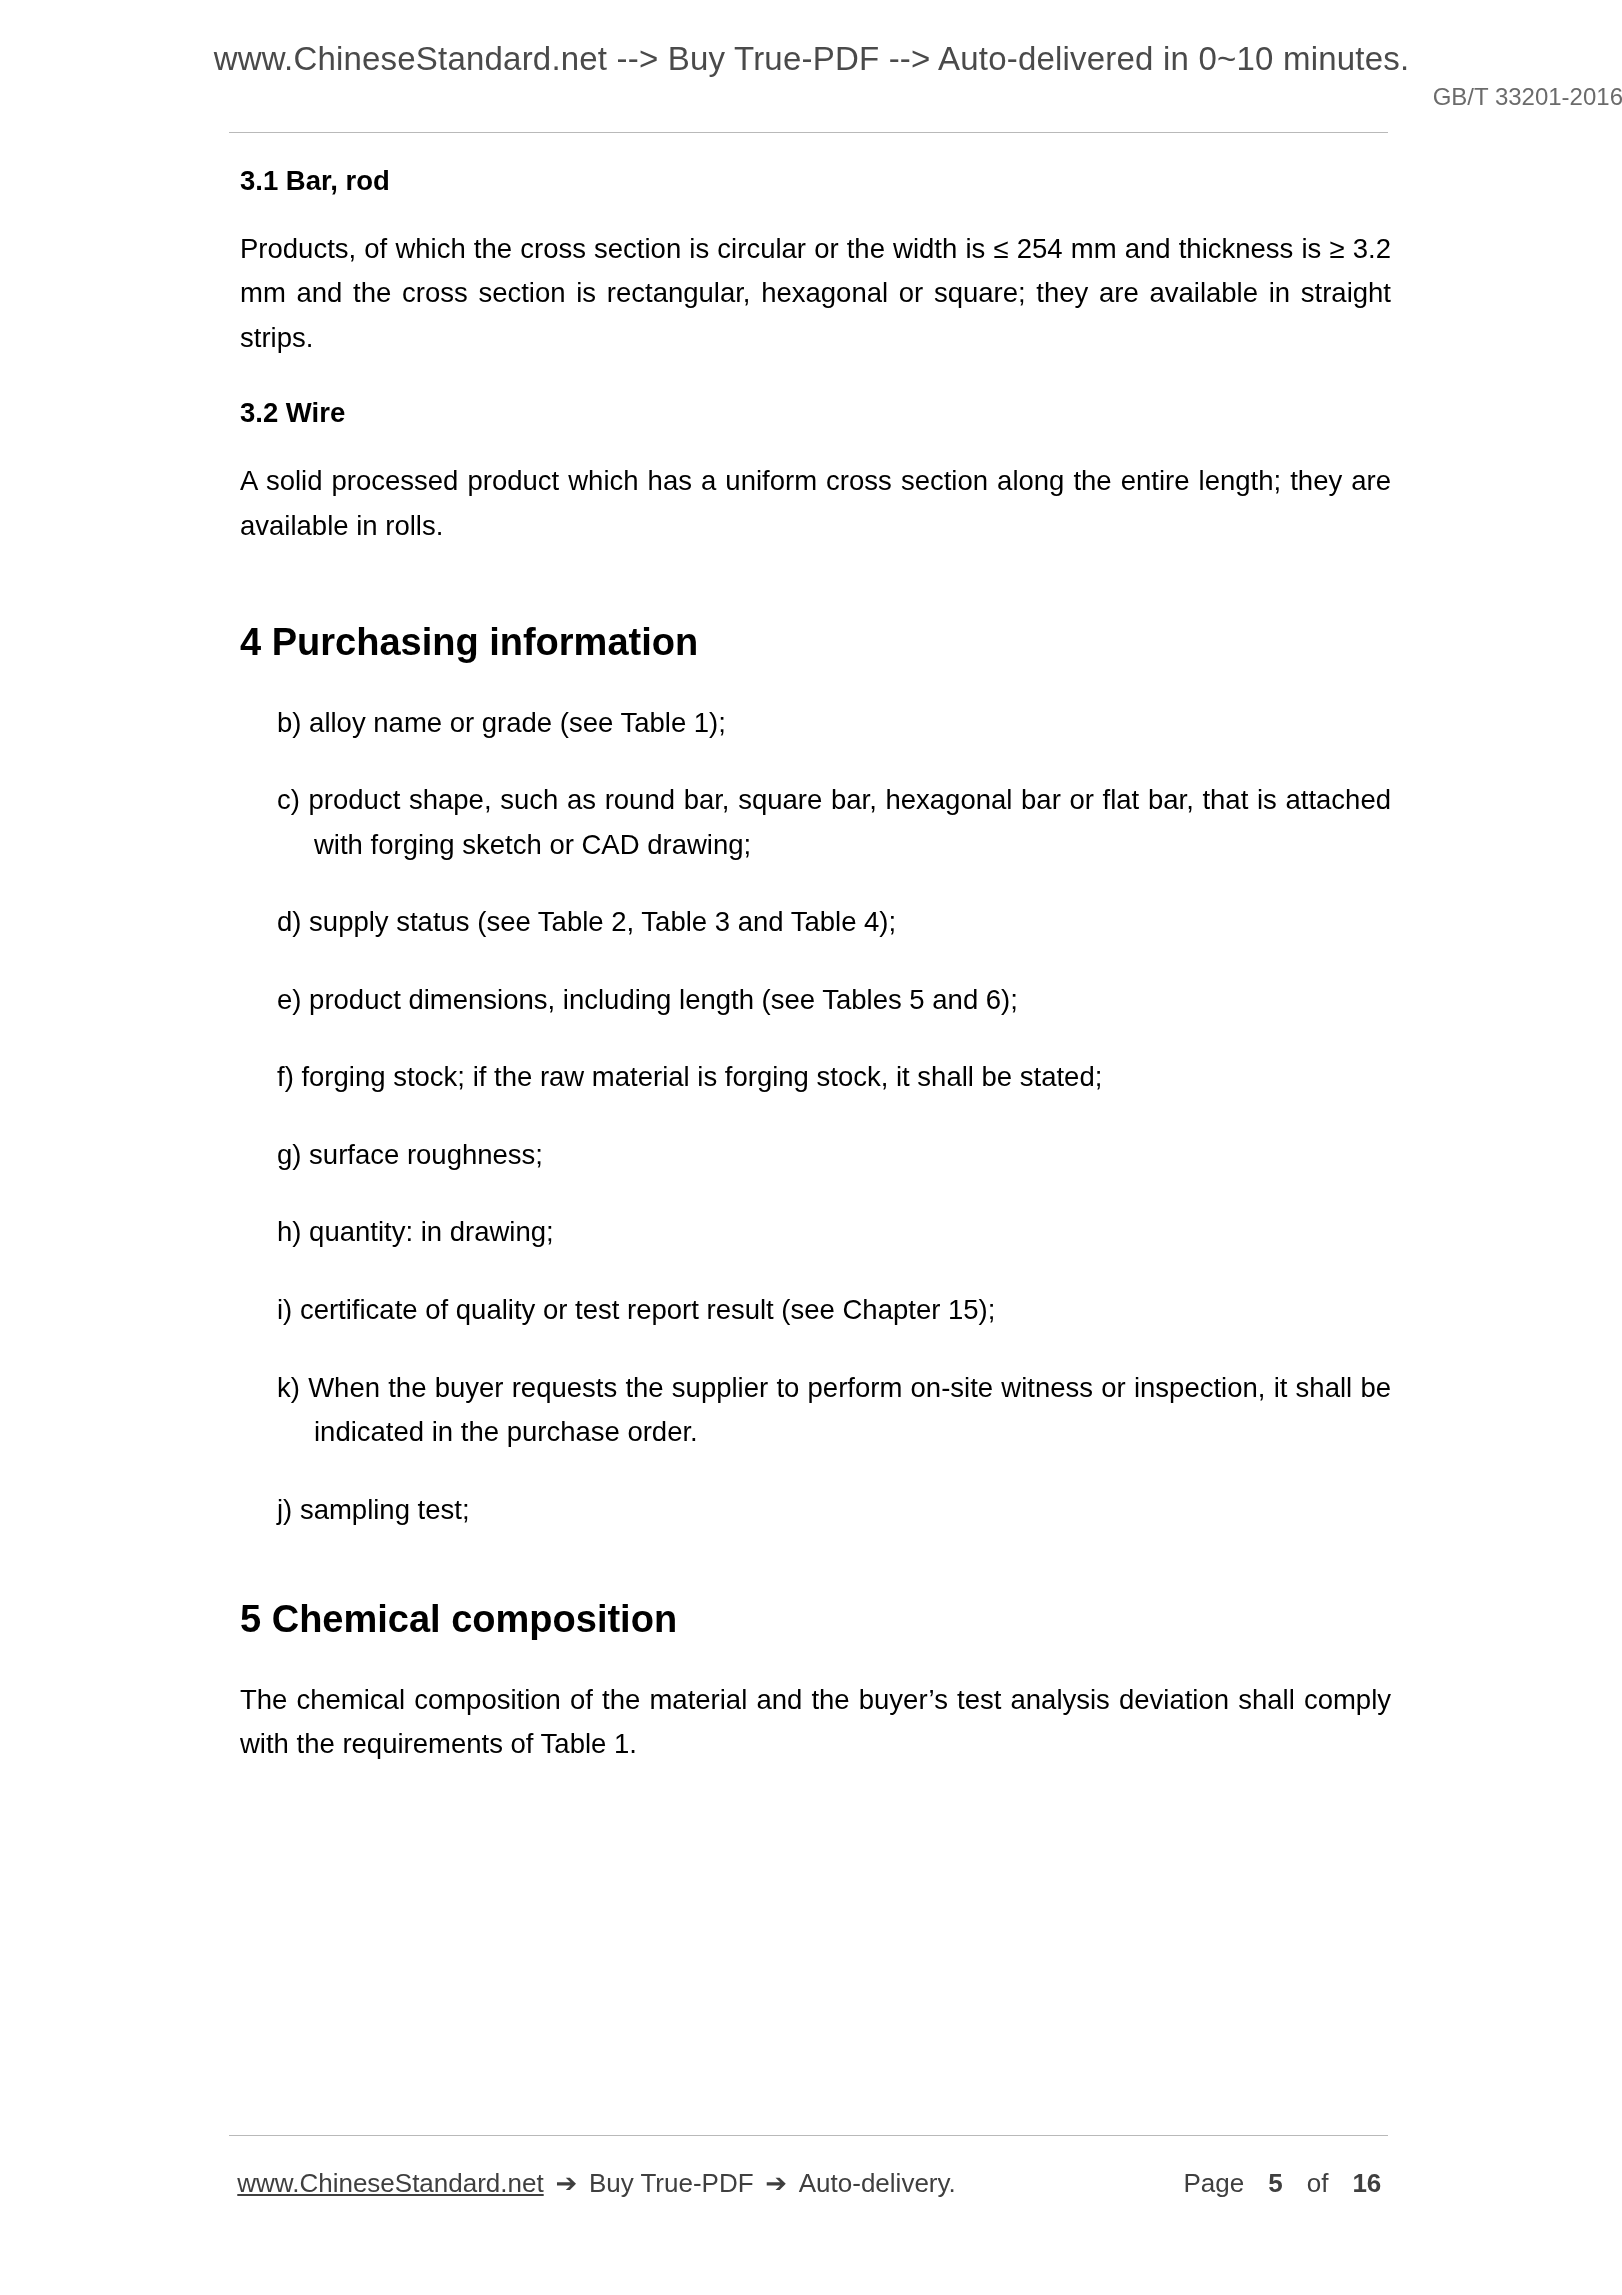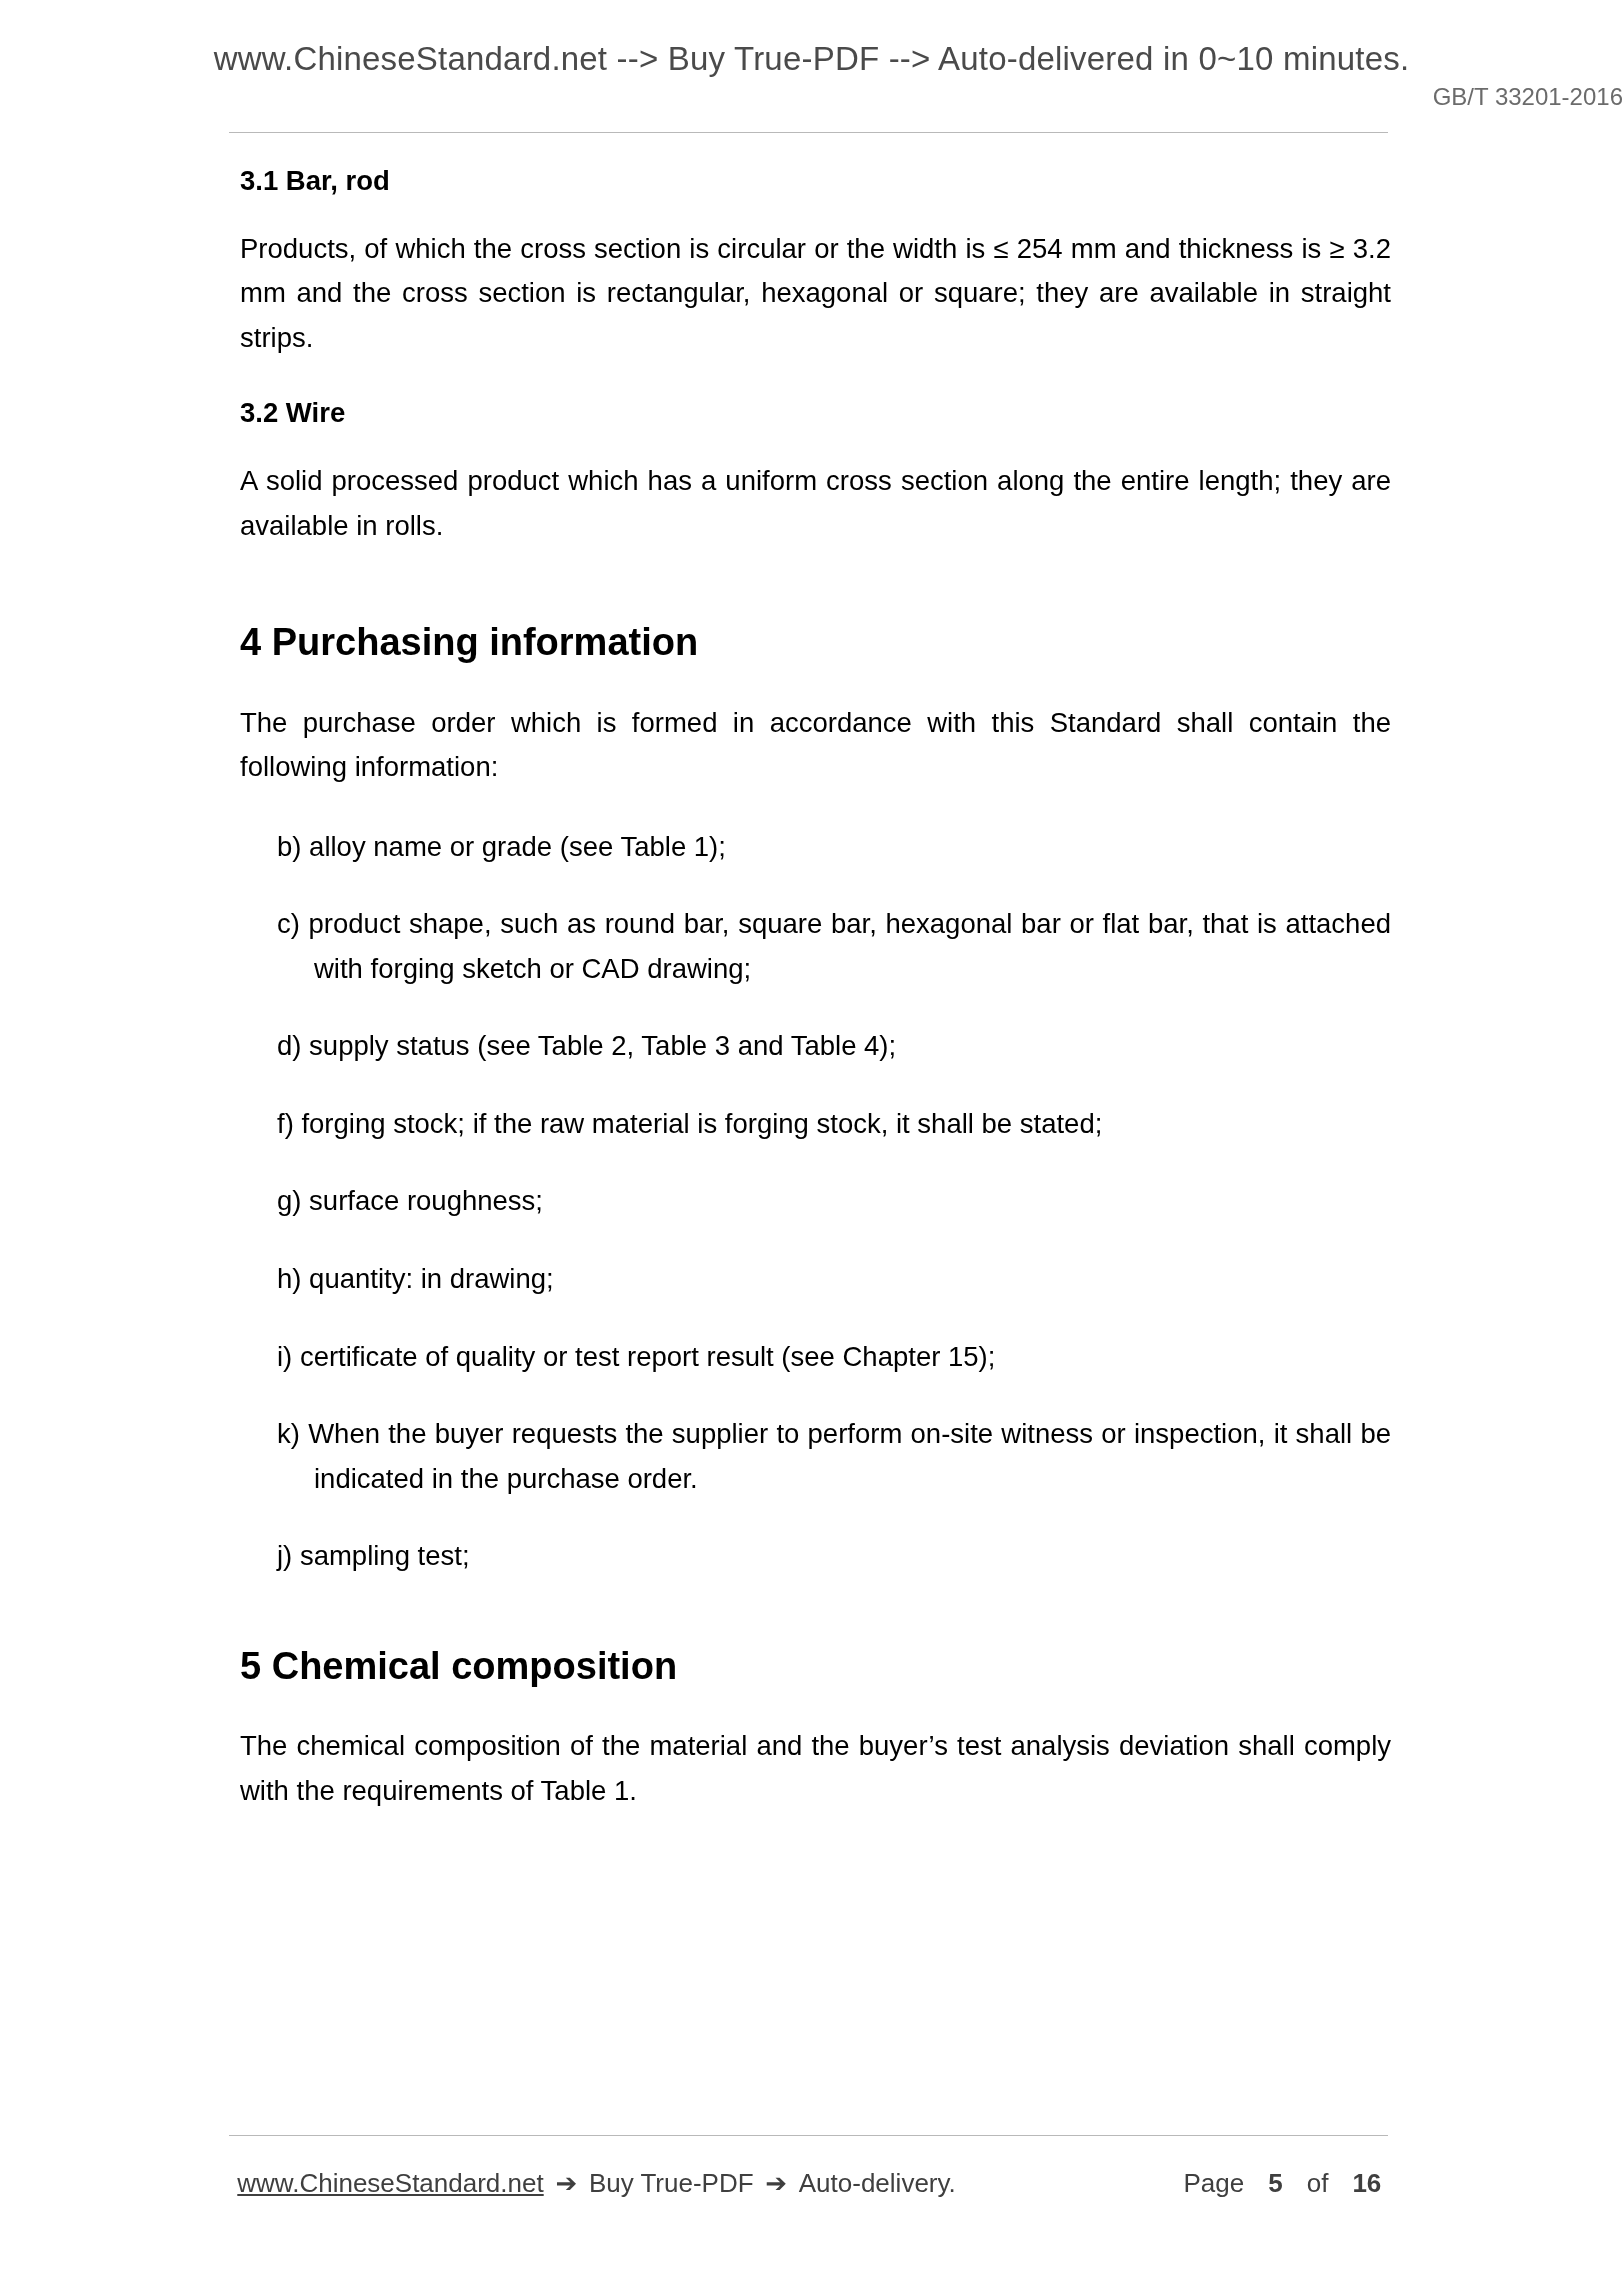--- a/index.html
+++ b/index.html
@@ -152,26 +152,26 @@
 
     <h3 class="sub">3.1 Bar, rod</h3>
     <p class="body">Products, of which the cross section is circular or the width is ≤ 254 mm and thickness is ≥ 3.2 mm and the cross section is rectangular, hexagonal or square; they are available in straight strips.</p>
 
     <h3 class="sub">3.2 Wire</h3>
     <p class="body last-block">A solid processed product which has a uniform cross section along the entire length; they are available in rolls.</p>
 
     <div class="spacer-lg"></div>
 
     <h2 class="sec">4 Purchasing information</h2>
-    <p class="body">The purchase order which is formed in accordance with this Standard shall contain the following information:</p>
 
     <div class="list">
       <p class="list-item">b) alloy name or grade (see Table 1);</p>
       <p class="list-item wrap2">c) product shape, such as round bar, square bar, hexagonal bar or flat bar, that is attached with forging sketch or CAD drawing;</p>
       <p class="list-item">d) supply status (see Table 2, Table 3 and Table 4);</p>
+      <p class="list-item">e) product dimensions, including length (see Tables 5 and 6);</p>
       <p class="list-item">f) forging stock; if the raw material is forging stock, it shall be stated;</p>
       <p class="list-item">g) surface roughness;</p>
       <p class="list-item">h) quantity: in drawing;</p>
       <p class="list-item">i) certificate of quality or test report result (see Chapter 15);</p>
       <p class="list-item wrap2">k) When the buyer requests the supplier to perform on-site witness or inspection, it shall be indicated in the purchase order.</p>
       <p class="list-item">j) sampling test;</p>
     </div>
 
     <div class="spacer-lg"></div>
 

